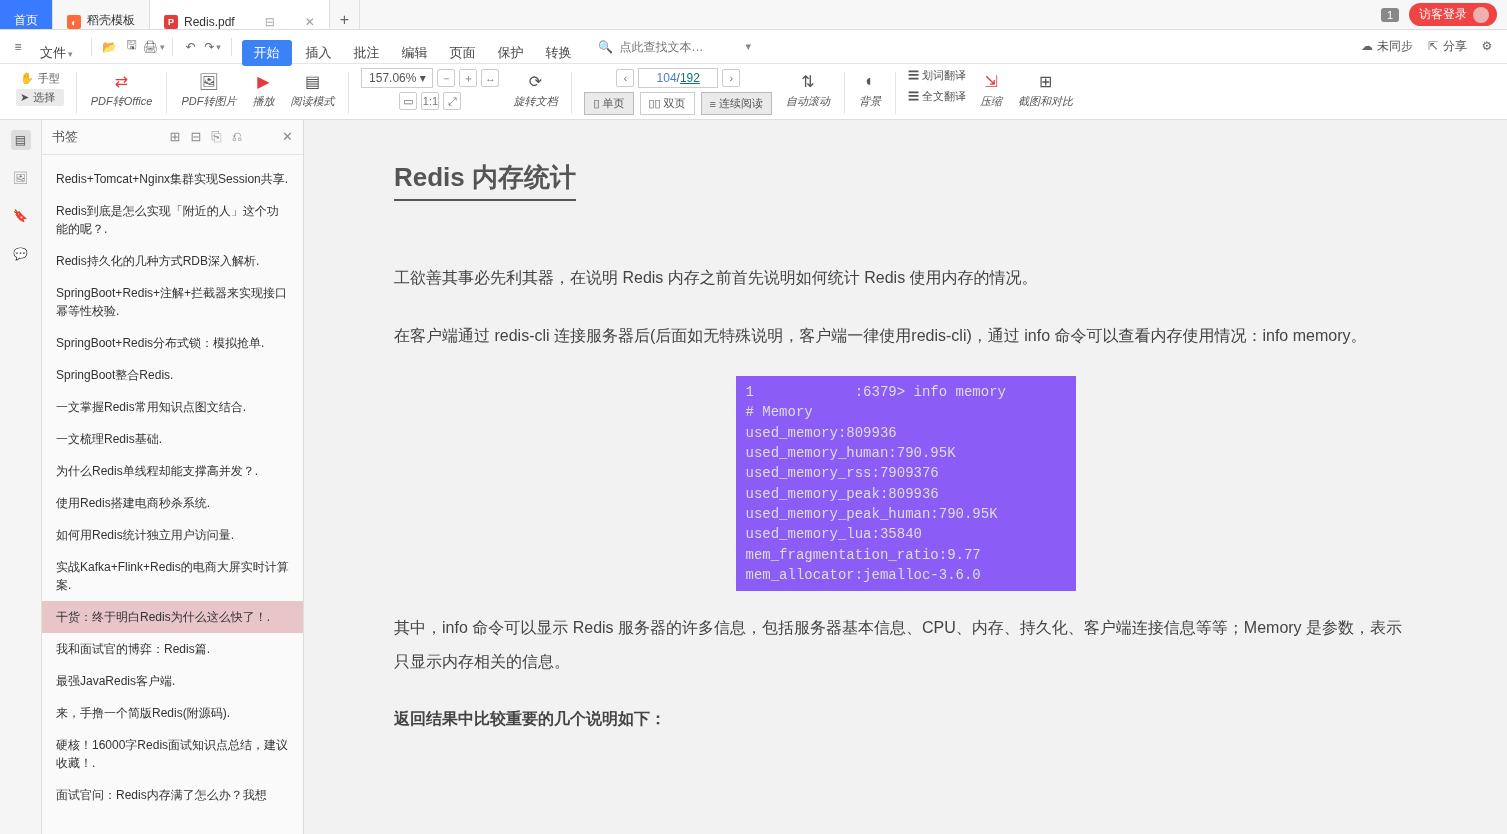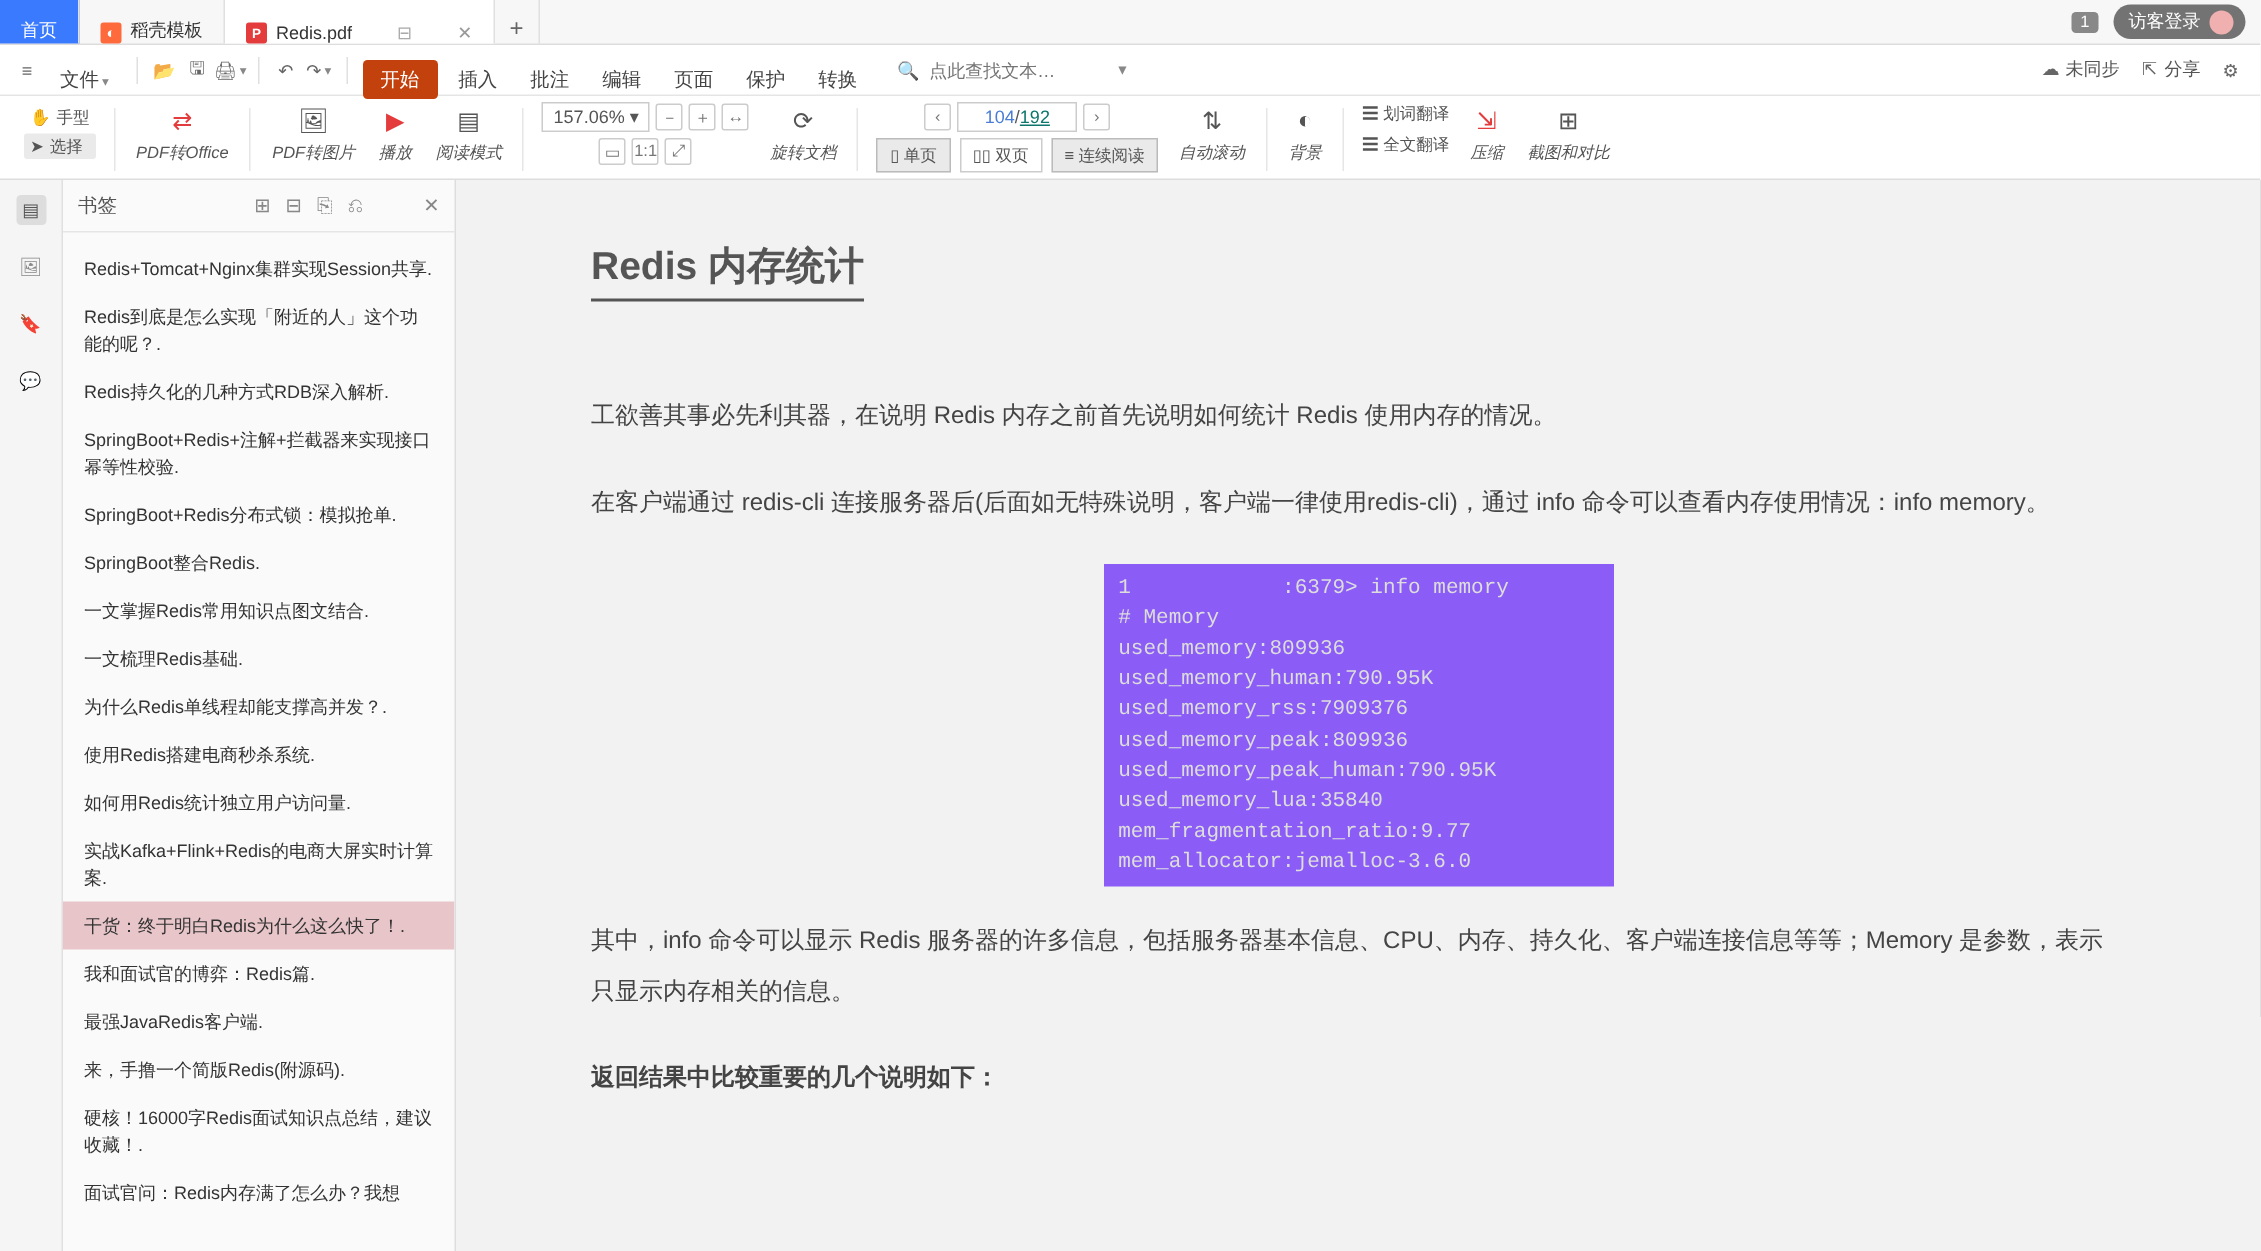--- a/index.html
+++ b/index.html
@@ -6,30 +6,30 @@
 body { background: #fff; font-size: 12px; color: #333; overflow: hidden; width:1507px; height:834px;}
 .tabbar { display:flex; align-items:stretch; height:30px; background:#f7f7f7; border-bottom:1px solid #ddd;}
 .tab { display:flex; align-items:flex-end; padding:0 14px; font-size:12px; cursor:pointer; border-right:1px solid #e0e0e0;}
 .tab.home { background:#3a7afe; color:#fff; font-weight:500;}
 .tab .ico { width:14px; height:14px; margin-right:6px; border-radius:2px; display:inline-flex; align-items:center; justify-content:center;}
 .tab .close { margin-left:30px; color:#999;}
 .tab .pin { margin-left:30px; color:#aaa;}
 .tab.plus { width:30px; justify-content:center; color:#666; font-size:16px;}
 .topright { margin-left:auto; display:flex; align-items:center; gap:10px; padding-right:10px;}
 .badge-num { background:#888; color:#fff; border-radius:3px; padding:1px 6px; font-size:11px;}
-.login-badge { background:#737373; color:#fff; border-radius:12px; padding:3px 8px 3px 10px; display:flex; align-items:center; gap:6px; font-size:12px;}
+.login-badge { background:#ef4444; color:#fff; border-radius:12px; padding:3px 8px 3px 10px; display:flex; align-items:center; gap:6px; font-size:12px;}
 .avatar { width:16px; height:16px; border-radius:50%; background:#f0b0b0;}
 
 .menubar { display:flex; align-items:center; height:34px; background:#fff; border-bottom:1px solid #e5e5e5; padding:0 10px; gap:6px;}
 .menubar .mbtn { padding:4px 8px; font-size:13px; color:#444; cursor:pointer;margin-top:12px;}
-.menubar .mbtn.active { background:#c2410c; color:#fff; border-radius:3px; padding:4px 12px;}
+.menubar .mbtn.active { background:#3b82f6; color:#fff; border-radius:3px; padding:4px 12px;}
 .menubar .sep { width:1px; height:18px; background:#e0e0e0; margin:0 4px;}
 .menubar .ico { width:16px; height:16px; display:inline-flex; align-items:center; justify-content:center; color:#666; cursor:pointer;}
 .menubar .dd::after { content:"▾"; font-size:9px; margin-left:2px; color:#888;}
-.menubar .right { margin-left:auto; display:flex; align-items:center; gap:12px; font-size:12px; color:#555;}
+.menubar .right { margin-left:auto; display:flex; gap:12px; font-size:12px; color:#555;}
 .menubar .right .ico { margin-right:2px;}
 
 .toolbar { display:flex; align-items:flex-start; height:56px; background:#fff; border-bottom:1px solid #ddd; padding:4px 10px;}
 .toolgroup { display:flex; flex-direction:column; align-items:center; padding:0 6px; font-size:11px; color:#555;}
 .toolgroup .icons-row { display:flex; gap:4px; align-items:center;}
 .tool-sep { width:1px; height:42px; background:#e6e6e6; margin:4px 6px 0;}
 .toolbtn { display:flex; flex-direction:column; align-items:center; padding:2px 8px; cursor:pointer;}
 .toolbtn .ic { width:22px; height:22px; display:flex; align-items:center; justify-content:center; color:#555; font-size:16px;}
 .toolbtn .lb { font-size:11px; color:#555; margin-top:2px;font-style:italic;}
 .zoom-box { border:1px solid #ccc; padding:2px 6px; font-size:12px; width:72px; text-align:center;}

